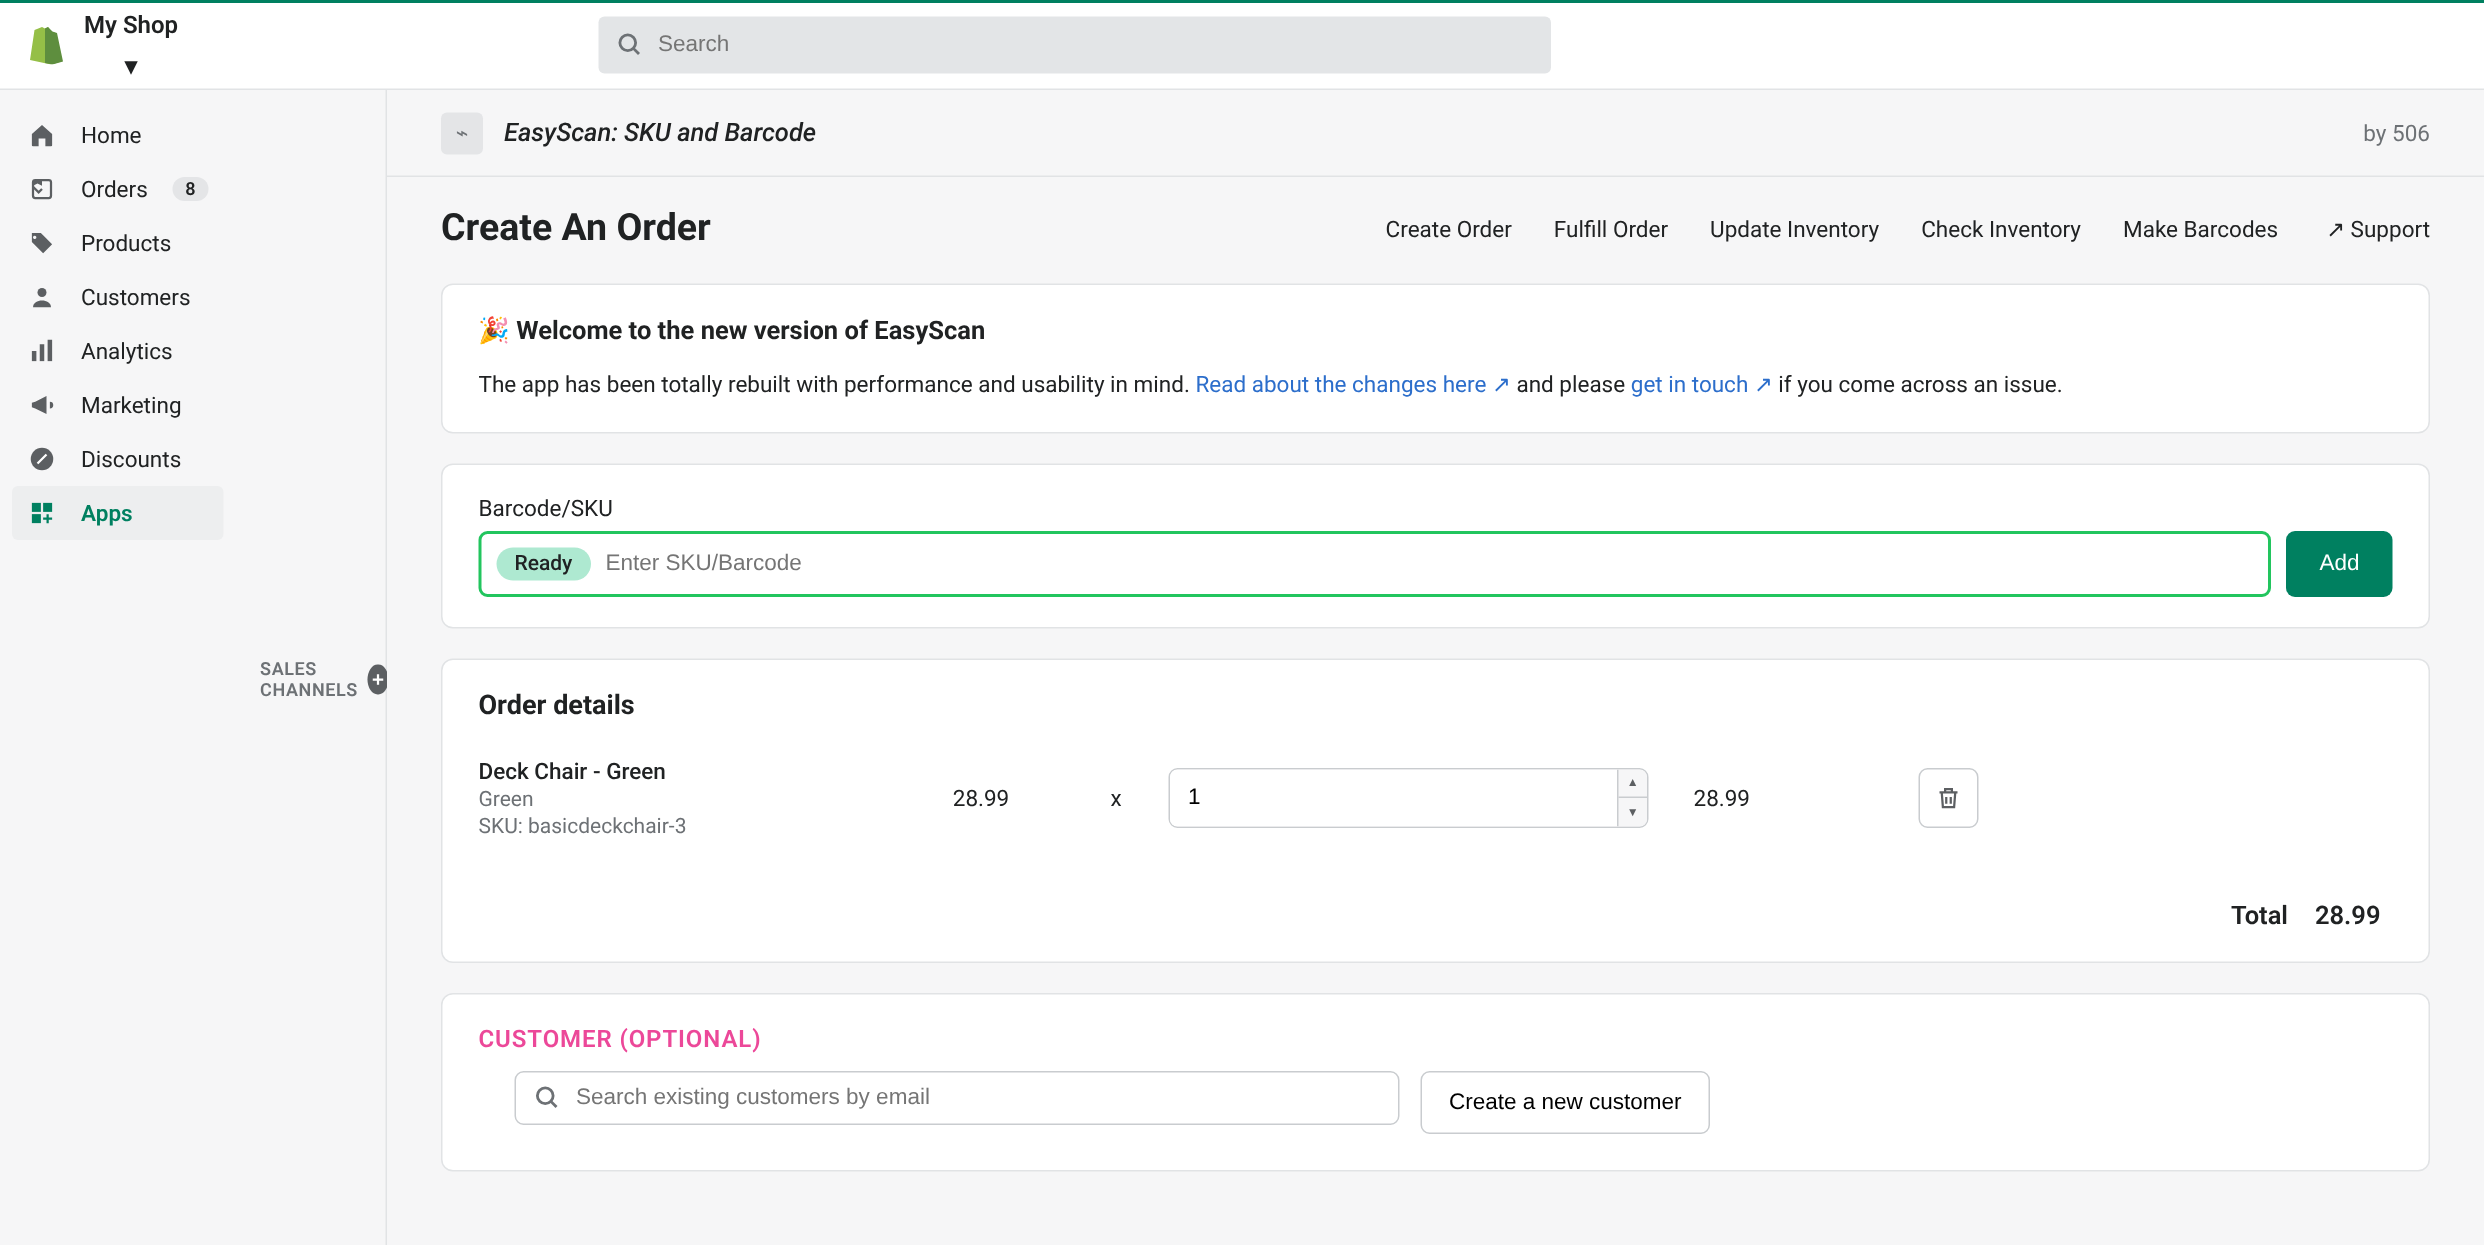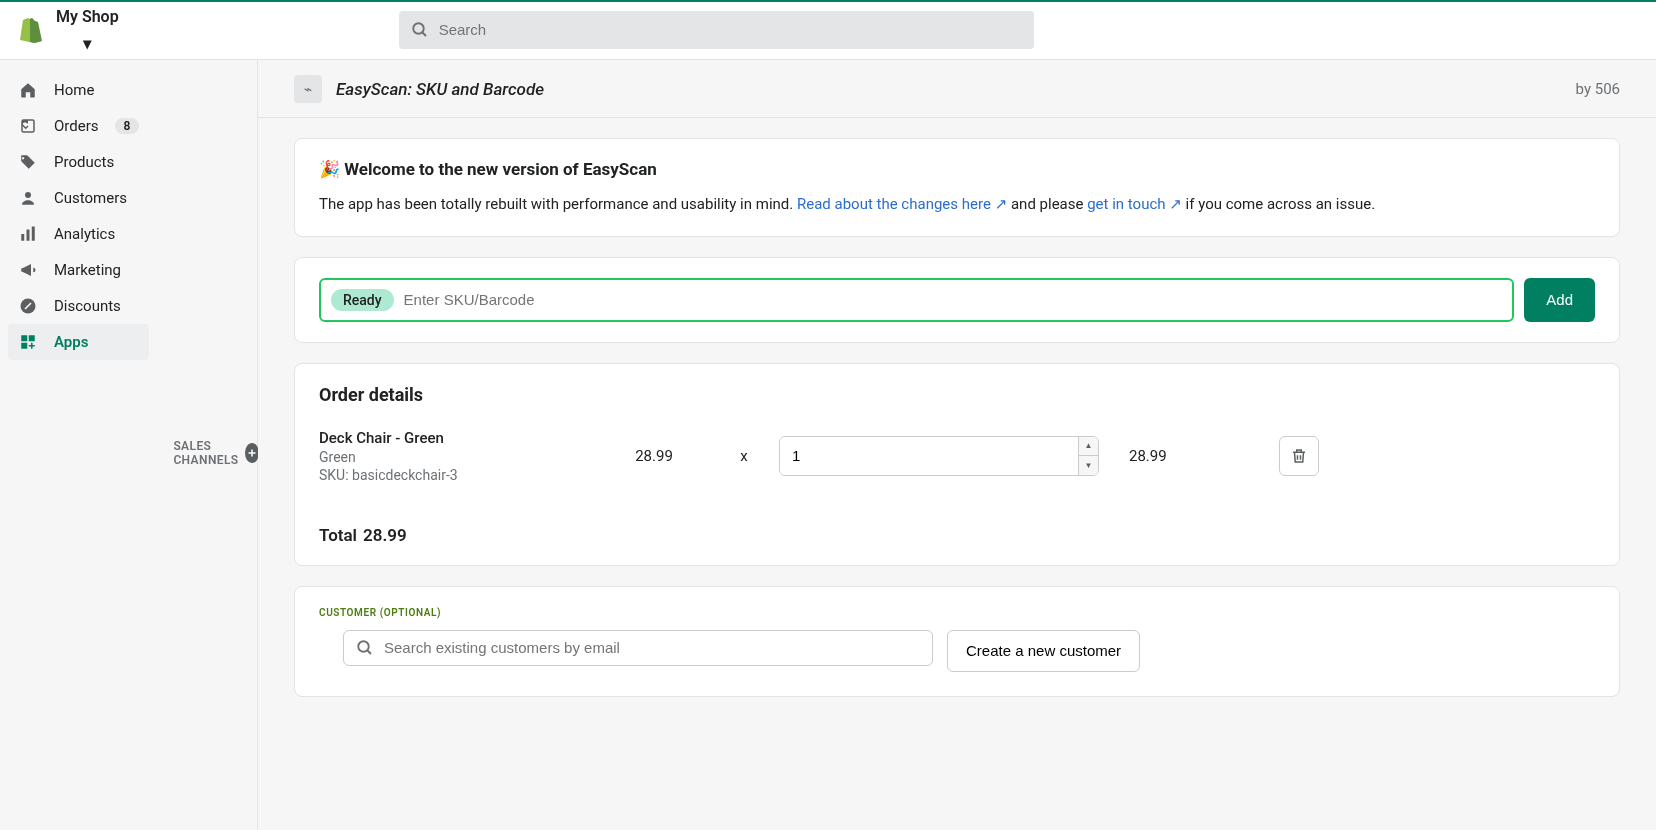--- a/index.html
+++ b/index.html
@@ -50,22 +50,22 @@
 .prodsub { color:#6d7175; font-size:14px; margin-top:2px;}
 .price { text-align:center;}
 .mult { text-align:center;}
 .qtywrap { display:flex; border:1px solid #c9cccf; border-radius:6px; height:40px; overflow:hidden;}
 .qtywrap input { border:none; outline:none; padding:0 12px; font-size:15px; flex:1;}
 .spinners { width:20px; border-left:1px solid #c9cccf; display:flex; flex-direction:column; background:#f6f6f7;}
 .spinners button { flex:1; border:none; background:transparent; cursor:pointer; font-size:8px; color:#5c5f62;}
 .spinners button:first-child{border-bottom:1px solid #c9cccf;}
 .linetotal { text-align:left; padding-left:10px;}
 .delbtn { width:40px;height:40px;border:1px solid #c9cccf;border-radius:6px;background:#fff;display:flex;align-items:center;justify-content:center;cursor:pointer;color:#5c5f62;}
-.totalrow { display:flex; gap:6px; font-size:17px; font-weight:600; margin-top:42px; padding-right:8px;}
-.custlabel { font-size:10px; font-weight:600; color:#4d7c0f; letter-spacing:0.6px; margin-bottom:12px;}
+.totalrow { display:flex; justify-content:flex-end; gap:18px; font-size:17px; font-weight:600; margin-top:42px; padding-right:8px;}
+.custlabel { font-size:16px; font-weight:600; color:#ec4899; letter-spacing:0.6px; margin-bottom:12px;}
 .custrow { display:flex; gap:14px;}
 .custsearch { width:590px; height:36px; border:1px solid #c9cccf; border-radius:6px; display:flex; align-items:center; padding:0 12px; gap:10px;margin-left:24px;}
 .custsearch input { border:none; outline:none; font-size:15px; flex:1;}
 .newcust { height:42px; border:1px solid #c9cccf; border-radius:6px; background:#fff; padding:0 18px; font-size:15px; cursor:pointer;}
 svg { display:block;}
 </style>
 </head>
 <body>
 
 <div class="topbar">
@@ -203,36 +203,48 @@
   </aside>
 
   <main class="main">
     <div class="apphdr">
       <div class="appicon">⌁</div>
       <div class="apptitle">EasyScan: SKU and Barcode</div>
       <div class="appby">by 506</div>
     </div>
 
     <div class="content">
+      <div class="pagehead">
+        <h1>Create An Order</h1>
+        <nav class="tabs">
+          <a>Create Order</a>
+          <a>Fulfill Order</a>
+          <a>Update Inventory</a>
+          <a>Check Inventory</a>
+          <a>Make Barcodes</a>
+          <a><span class="ext">↗</span> <span>Support</span></a>
+        </nav>
+      </div>
 
       <div class="card">
         <div class="welcome-title">
           <span>🎉</span>
           <span>Welcome to the new version of EasyScan</span>
         </div>
         <div class="welcome-body">
           <span>The app has been totally rebuilt with performance and usability in mind. </span>
           <a><span>Read about the changes here</span> <span>↗</span></a>
           <span> and please </span>
           <a><span>get in touch</span> <span>↗</span></a>
           <span> if you come across an issue.</span>
         </div>
       </div>
 
       <div class="card">
+        <div class="fieldlabel">Barcode/SKU</div>
         <div class="skurow">
           <div class="skubox">
             <span class="readytag">Ready</span>
             <input placeholder="Enter SKU/Barcode" style="">
           </div>
           <button class="addbtn2">Add</button>
         </div>
       </div>
 
       <div class="card order-card">

